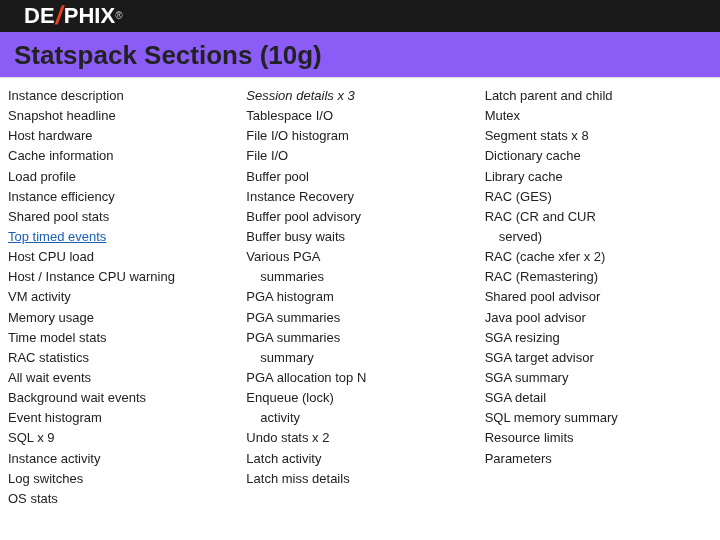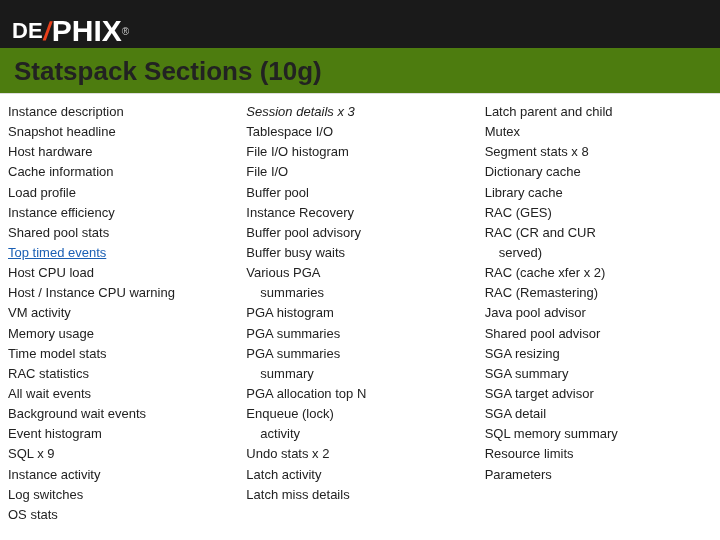--- a/index.html
+++ b/index.html
@@ -6,24 +6,24 @@
     body {
       width: 720px;
       height: 540px;
       font-family: Arial, sans-serif;
       background: #fff;
       overflow: hidden;
     }
 
     .header {
       background: #1a1a1a;
-      height: 48px;
+      height: 32px;
       display: flex;
-      align-items: flex-end;
-      padding: 0 12px;
+      align-items: flex-start;
+      padding: 0 24px;
     }
 
     .logo {
       display: flex;
       align-items: center;
     }
 
     .logo-slash {
       color: #e8401c;
       font-size: 26px;
@@ -34,32 +34,32 @@
     }
 
     .logo-de {
       color: #fff;
       font-size: 22px;
       font-weight: bold;
     }
 
     .logo-phix {
       color: #fff;
-      font-size: 30px;
+      font-size: 22px;
       font-weight: bold;
     }
 
     .logo-reg {
       color: #ccc;
       font-size: 10px;
       vertical-align: super;
     }
 
     .page-title {
-      background: #4d7c0f;
+      background: #8b5cf6;
       padding: 8px 14px 6px 14px;
       border-bottom: 1px solid #ddd;
     }
 
     .page-title h1 {
       font-size: 26px;
       font-weight: bold;
       color: #222;
     }
 
@@ -168,23 +168,23 @@
       <span class="item">Latch parent and child</span>
       <span class="item">Mutex</span>
       <span class="item">Segment stats x 8</span>
       <span class="item">Dictionary cache</span>
       <span class="item">Library cache</span>
       <span class="item">RAC (GES)</span>
       <span class="item">RAC (CR and CUR</span>
       <span class="item-indent">served)</span>
       <span class="item">RAC (cache xfer x 2)</span>
       <span class="item">RAC (Remastering)</span>
+      <span class="item">Shared pool advisor</span>
       <span class="item">Java pool advisor</span>
-      <span class="item">Shared pool advisor</span>
       <span class="item">SGA resizing</span>
+      <span class="item">SGA target advisor</span>
       <span class="item">SGA summary</span>
-      <span class="item">SGA target advisor</span>
       <span class="item">SGA detail</span>
       <span class="item">SQL memory summary</span>
       <span class="item">Resource limits</span>
       <span class="item">Parameters</span>
     </div>
 </div>
 
 </body></html>

